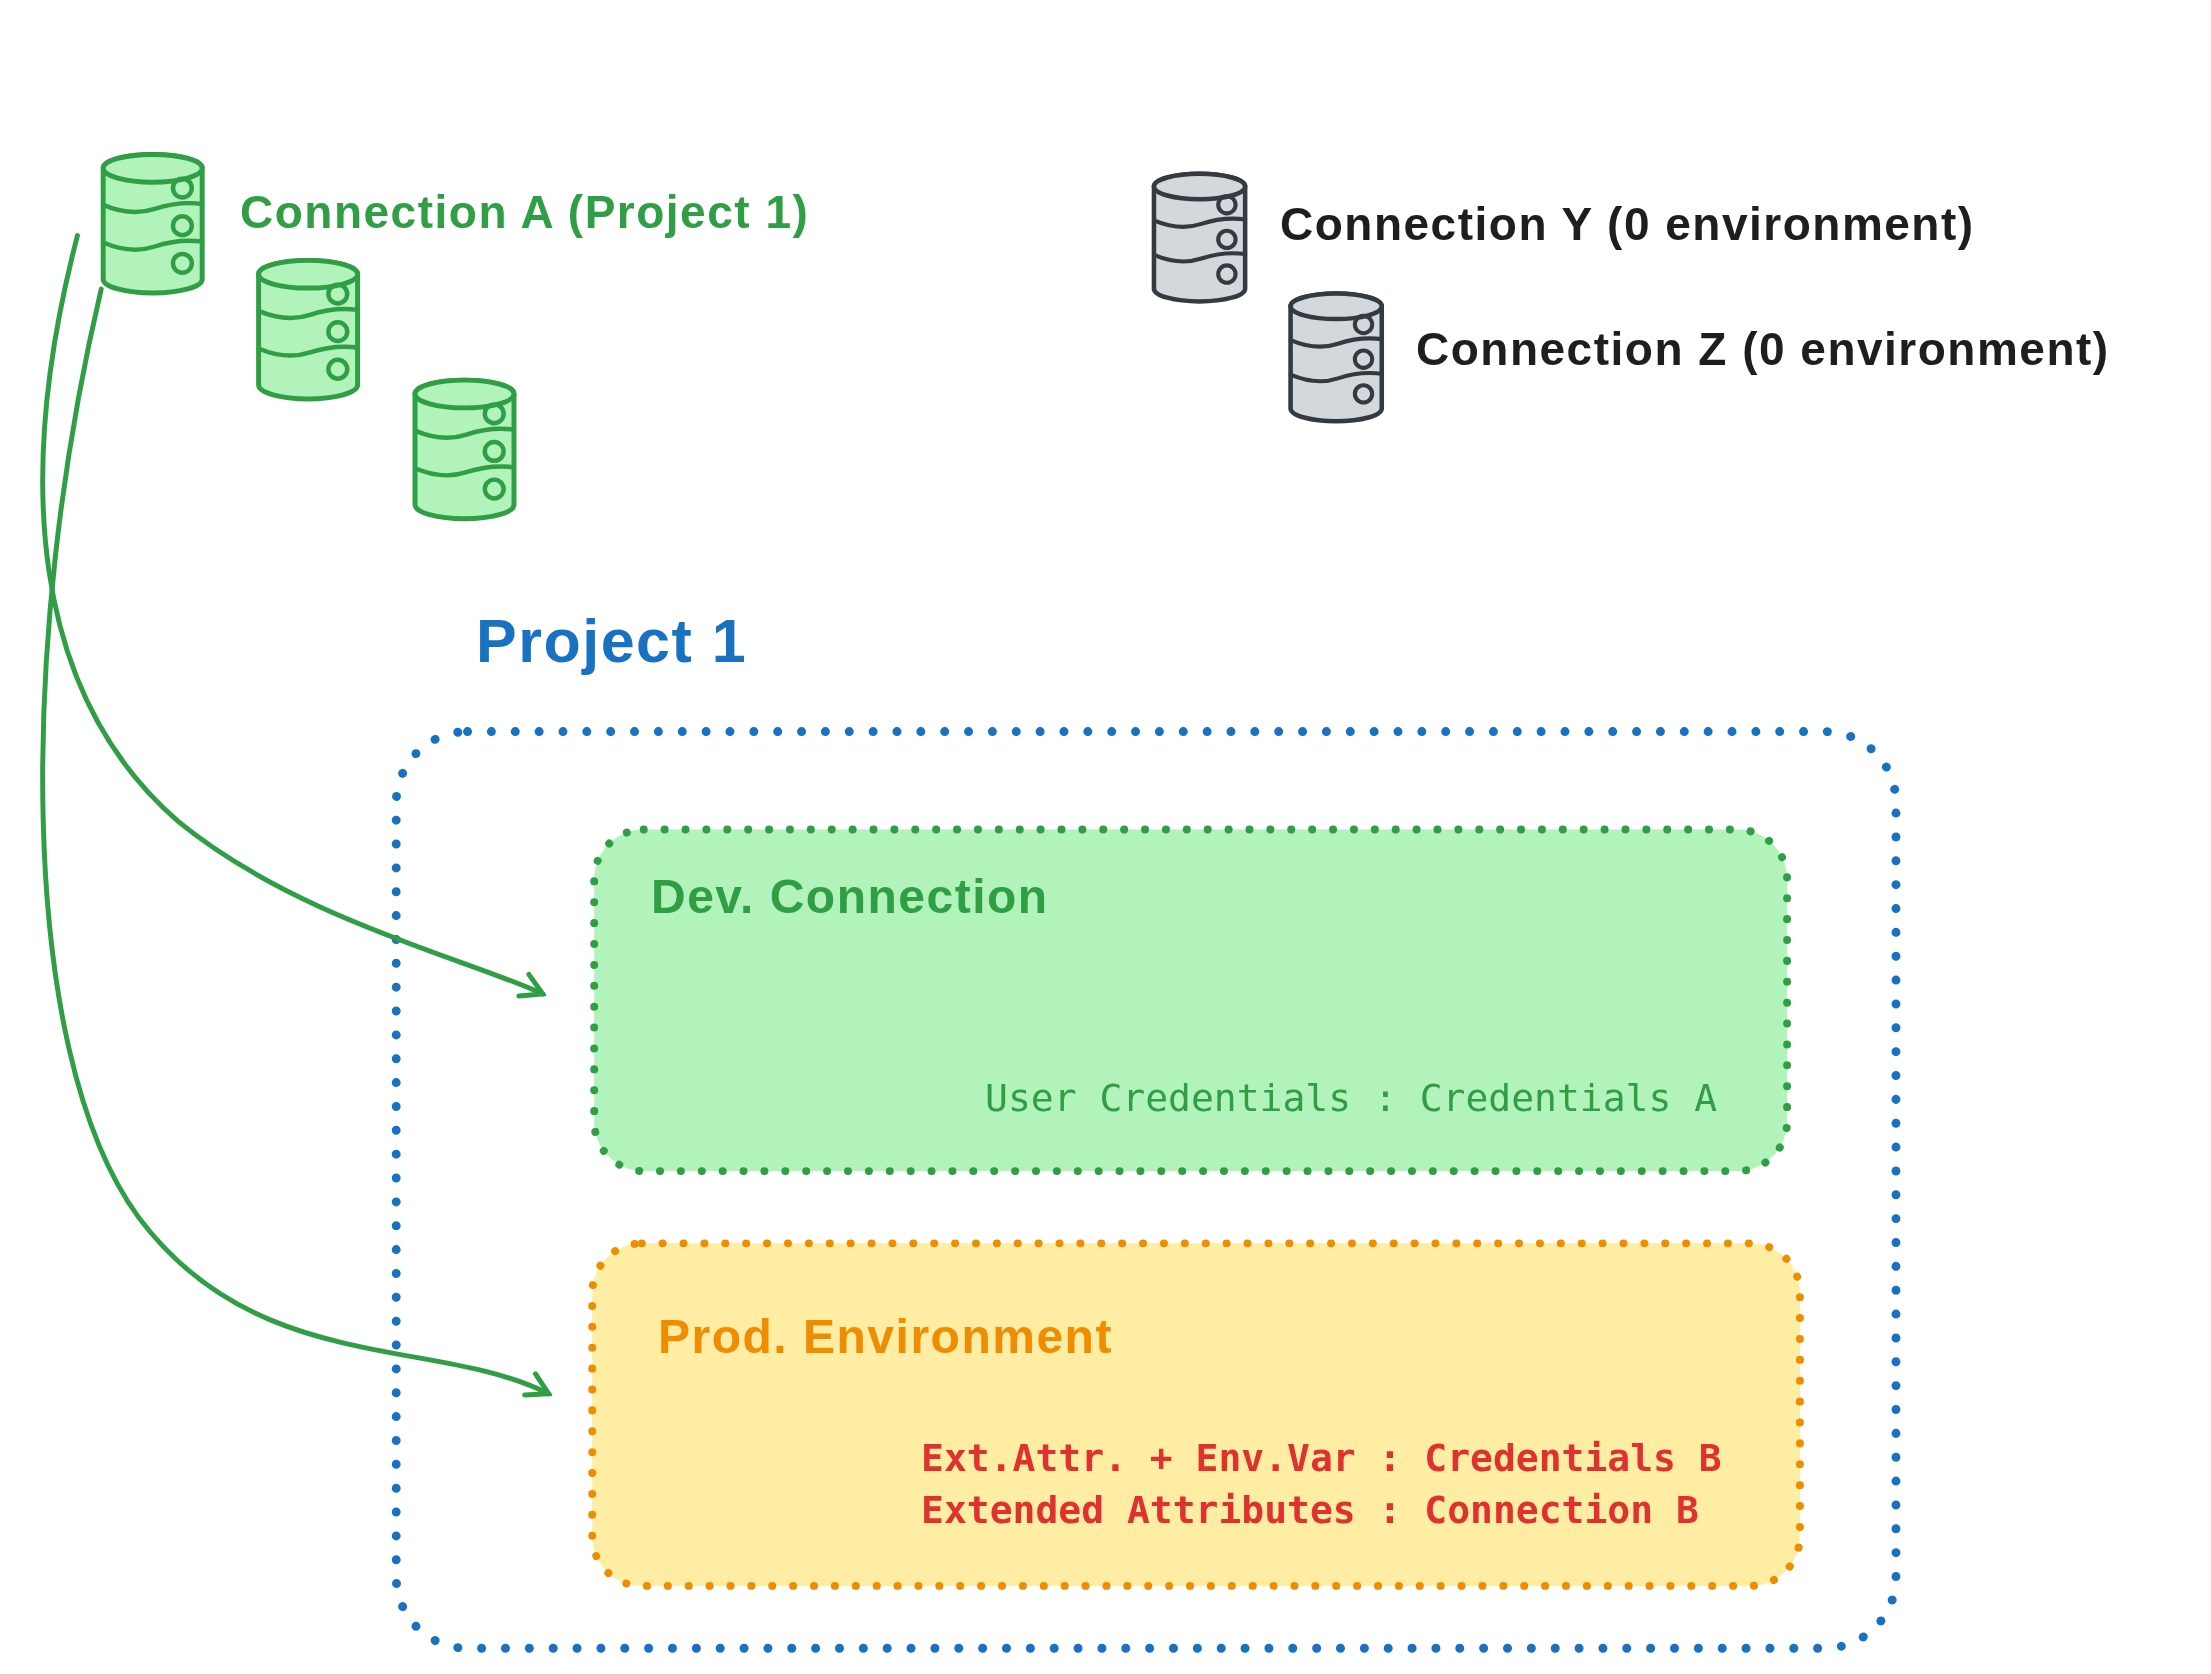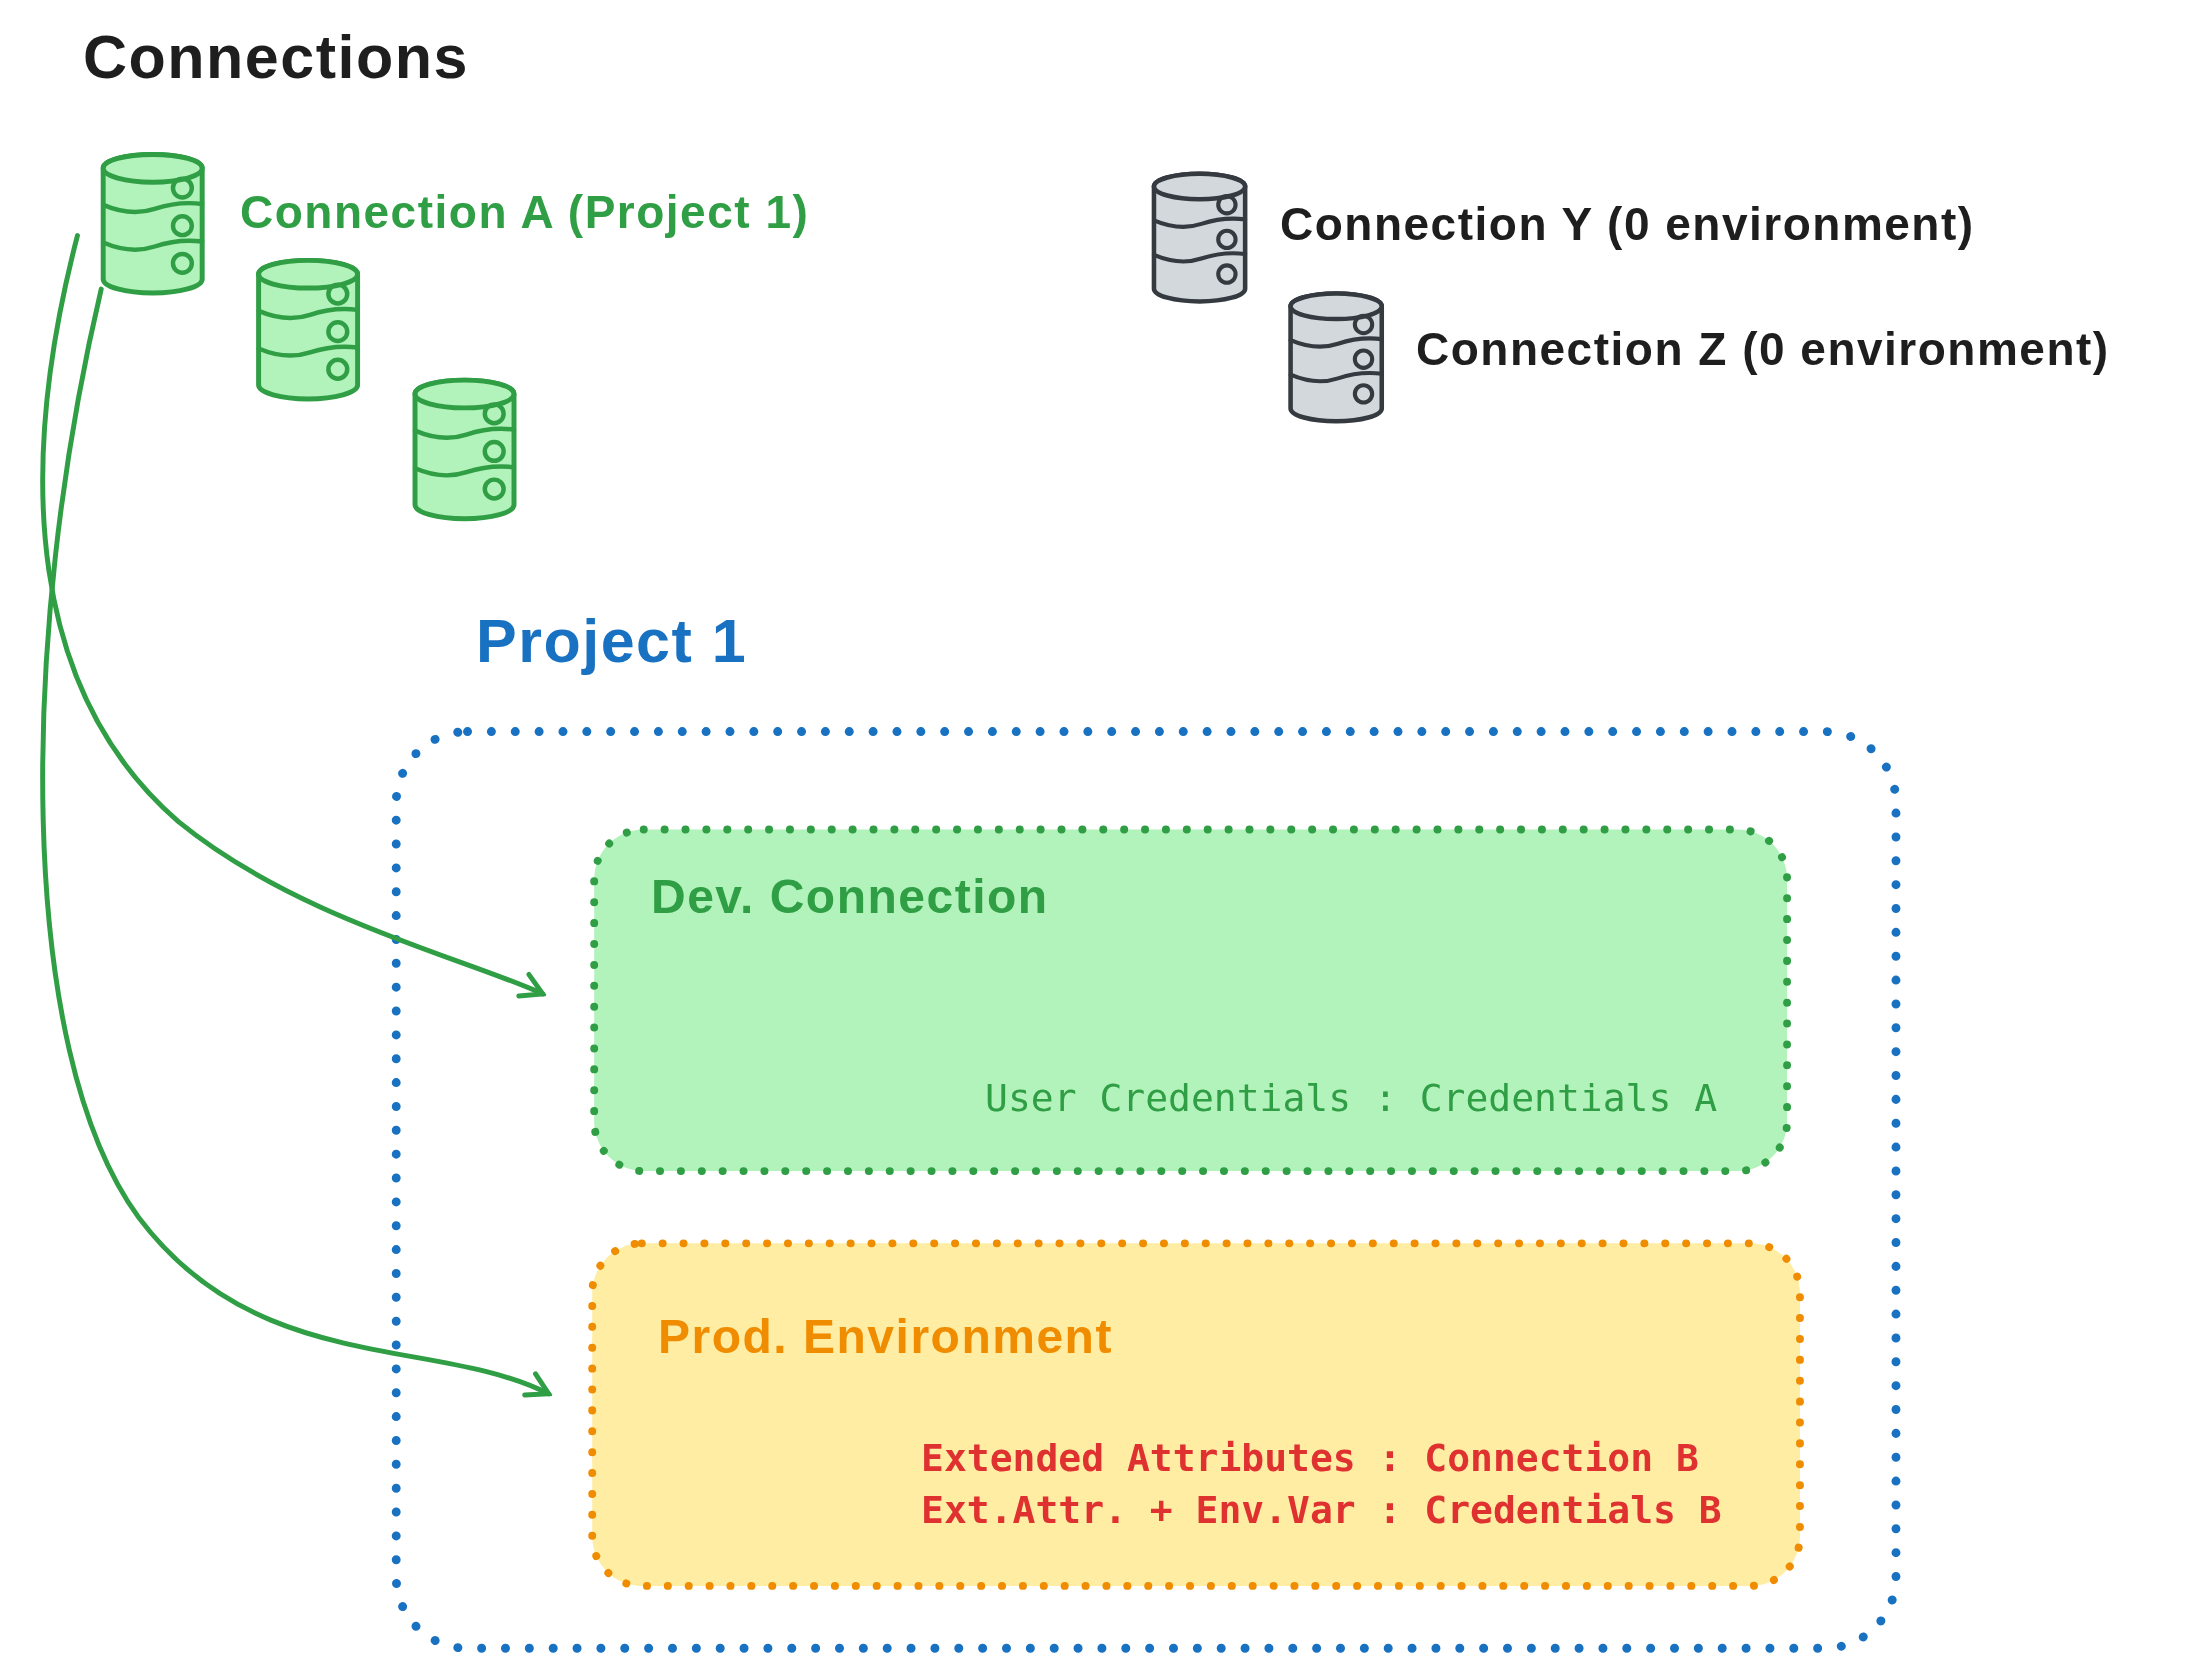--- a/index.html
+++ b/index.html
@@ -74,32 +74,31 @@
     <path d="M102 292 C20 640 15 1060 140 1230 C260 1390 440 1350 554 1408" fill="none" stroke="var(--green)" stroke-width="5" stroke-linecap="round" marker-end="url(#arrowhead)"></path>
 
     <use href="#db-cyl" x="93" y="150" width="122" height="152" style="--cf:var(--green_fill); --cs:var(--green);"></use>
     <use href="#db-cyl" x="250" y="257" width="122" height="152" style="--cf:var(--green_fill); --cs:var(--green);"></use>
     <use href="#db-cyl" x="408" y="378" width="122" height="152" style="--cf:var(--green_fill); --cs:var(--green);"></use>
 
     <use href="#db-cyl" x="1155" y="170" width="113" height="140" style="--cf:var(--gray_fill); --cs:var(--gray_stroke);"></use>
     <use href="#db-cyl" x="1293" y="291" width="113" height="140" style="--cf:var(--gray_fill); --cs:var(--gray_stroke);"></use>
   </svg>
 
-  <div class="txt hand ink page-title">Connections</div>
 
   <div class="txt hand green lbl-a1">Connection A (Project 1)</div>
 
   <div class="txt hand ink lbl-y">Connection Y (0 environment)</div>
   <div class="txt hand ink lbl-z">Connection Z (0 environment)</div>
 
   <div class="txt hand blue project-title">Project 1</div>
 
   <div class="txt hand green dev-title">Dev. Connection</div>
   <div class="txt mono green dev-mapping">User Credentials : Credentials A</div>
 
   <div class="txt hand orange prod-title">Prod. Environment</div>
   <div class="txt mono red prod-mappings">
+    <div>Ext.Attr. + Env.Var : Credentials B</div>
     <div>Extended Attributes : Connection B</div>
-    <div>Ext.Attr. + Env.Var : Credentials B</div>
   </div>
 
 </div>
 
 
 </body></html>

